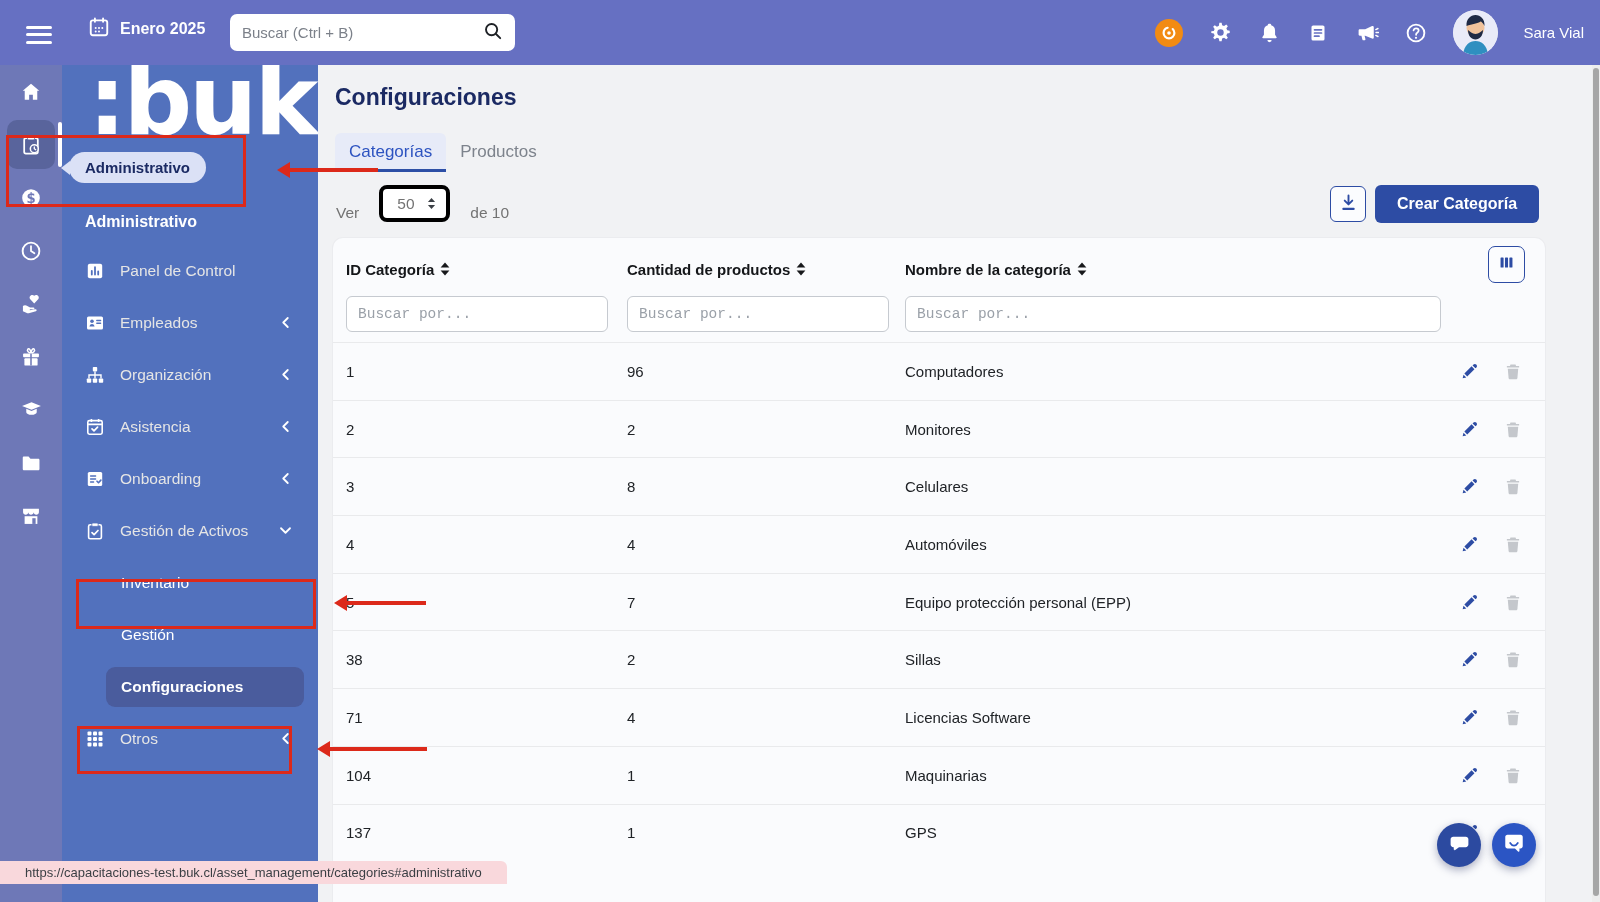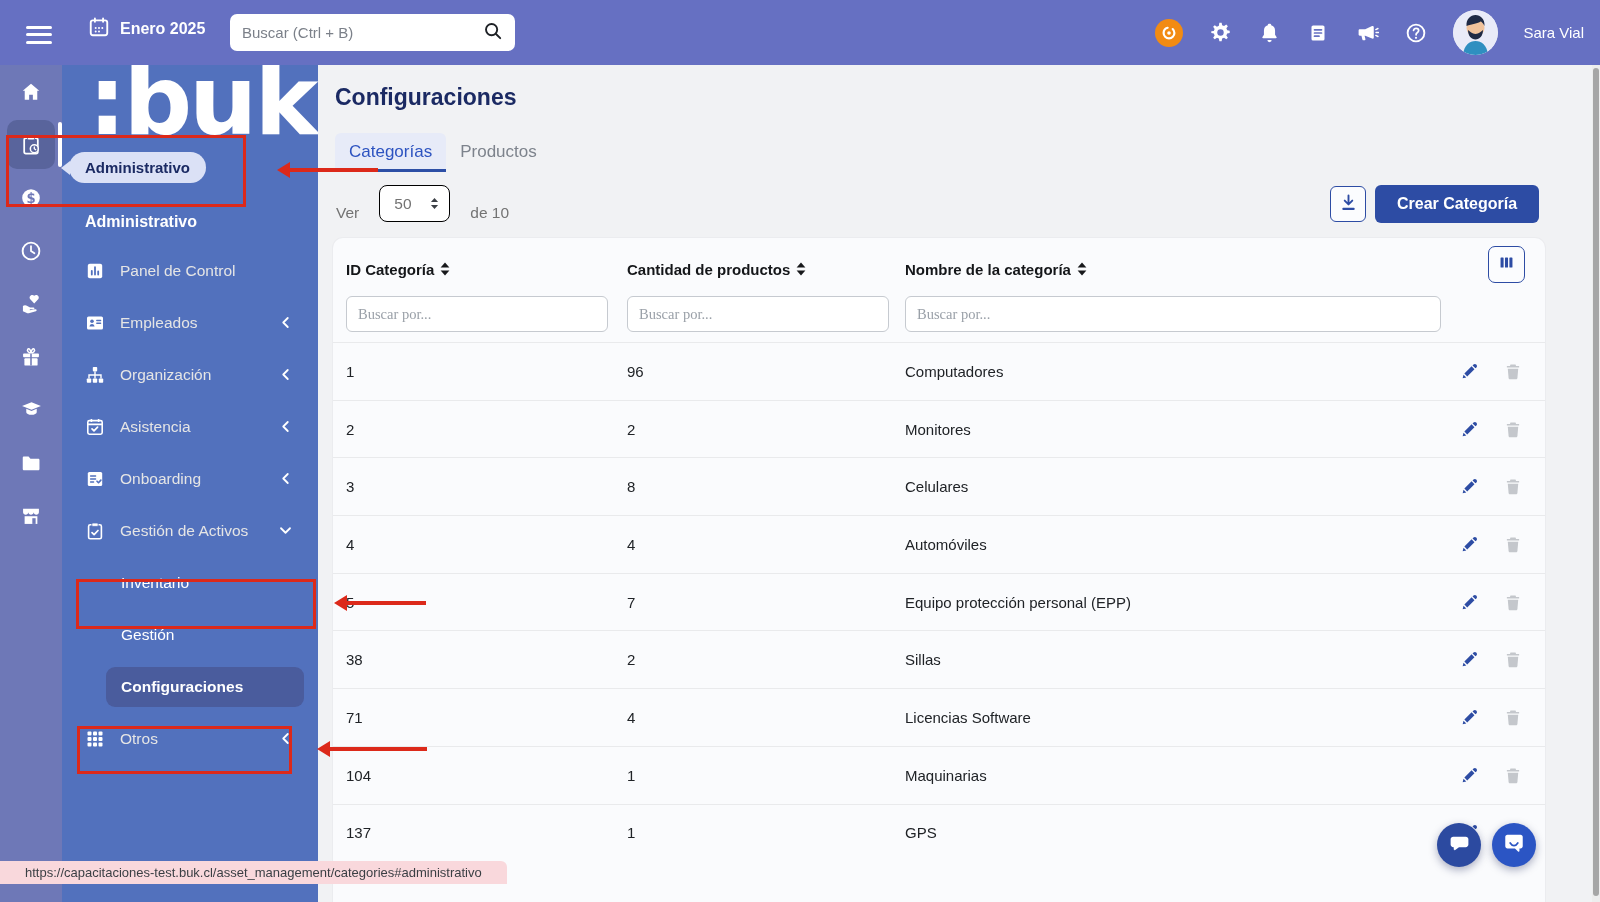--- a/index.html
+++ b/index.html
@@ -41,32 +41,32 @@
   .msub.active { padding-left:0; }
   .msub.active .pill { margin-left:44px; background:#4a5c9d; border-radius:9px; padding:11px 17px 11px 15px; width:198px; font-weight:bold; }
 
   
   .main { position:absolute; left:318px; top:65px; width:1282px; height:837px; background:#f1f2f4; }
   .page-title { position:absolute; left:335px; top:84px; font-size:23px; font-weight:bold; color:#1b2a63; z-index:5;}
   .tabs { position:absolute; left:335px; top:133px; display:flex; z-index:5; }
   .tab { font-size:17px; padding:9px 14px 10px 14px; cursor:pointer; color:#7d838c; }
   .tab.active { color:#2d53c0; background:#e7ebf8; border-radius:6px 6px 0 0; border-bottom:3px solid #2d4fa6; padding-bottom:7px; }
   .psize { position:absolute; left:336px; top:185px; display:flex; align-items:flex-end; gap:20px; font-size:15.5px; color:#737373; z-index:5; }
-  .psel { width:71px; height:37px; background:#fff; border:1px solid #000000; border-radius:8px; display:flex; align-items:center; justify-content:space-between; padding:0 10px 0 14px; cursor:pointer; font-size:15.5px; }
+  .psel { width:71px; height:37px; background:#fff; border:4px solid #000000; border-radius:8px; display:flex; align-items:center; justify-content:space-between; padding:0 10px 0 14px; cursor:pointer; font-size:15.5px; }
   .btn-dl { position:absolute; left:1330px; top:186px; width:36px; height:36px; border:1.5px solid #2d4ca4; border-radius:6px; background:#fbfcfe; display:flex; align-items:center; justify-content:center; cursor:pointer; z-index:5; }
   .btn-create { position:absolute; left:1375px; top:185px; height:38px; padding:0 22px; background:#2d4ca4; color:#fff; font-size:16px; font-weight:bold; border:none; border-radius:6px; cursor:pointer; font-family:inherit; z-index:5; }
 
   
   .card { position:absolute; left:333px; top:238px; width:1212px; height:664px; background:#fafbfd; border-radius:10px 10px 0 0; box-shadow:0 0 0 1px #ebecef; z-index:4; }
   .btn-cols { position:absolute; right:20px; top:8px; width:37px; height:37px; border:1.5px solid #2d4ca4; border-radius:7px; background:#fbfcfe; display:flex; align-items:center; justify-content:center; cursor:pointer; }
   .tgrid { display:grid; grid-template-columns:281px 278px 1fr 128px; align-items:center; padding-left:13px; }
   .thead { height:48px; padding-top:14px; }
   .th { display:flex; align-items:center; gap:6px; font-size:15px; font-weight:bold; color:#141619; cursor:pointer; }
   .tfilters { height:56px; }
-  .tfilters input { height:36px; border:1px solid #c6cad0; border-radius:6px; background:#fff; padding:0 11px; font-size:14.5px; color:#333; outline:none; font-family:Liberation Serif, serif; }
+  .tfilters input { height:36px; border:1px solid #c6cad0; border-radius:6px; background:#fff; padding:0 11px; font-size:14.5px; color:#333; outline:none; font-family:Liberation Mono, monospace; }
   .tfilters input::placeholder { color:#9aa0a8; }
   .fin1,.fin2 { width:262px; } .fin3 { width:536px; }
   .trow { height:57.7px; border-top:1px solid #e9eaec; font-size:15px; color:#202327; }
   .acts { display:flex; align-items:center; justify-content:flex-end; gap:25px; padding-right:22px; }
   .aic { width:19px; height:19px; cursor:pointer; }
 
   
   .fab { position:absolute; width:44px; height:44px; border-radius:50%; display:flex; align-items:center; justify-content:center; cursor:pointer; z-index:40; box-shadow:0 3px 8px rgba(20,30,80,.35); }
   .fab1 { left:1437px; top:823px; background:#2c4aa0; }
   .fab2 { left:1492px; top:823px; background:#2b55c4; }

